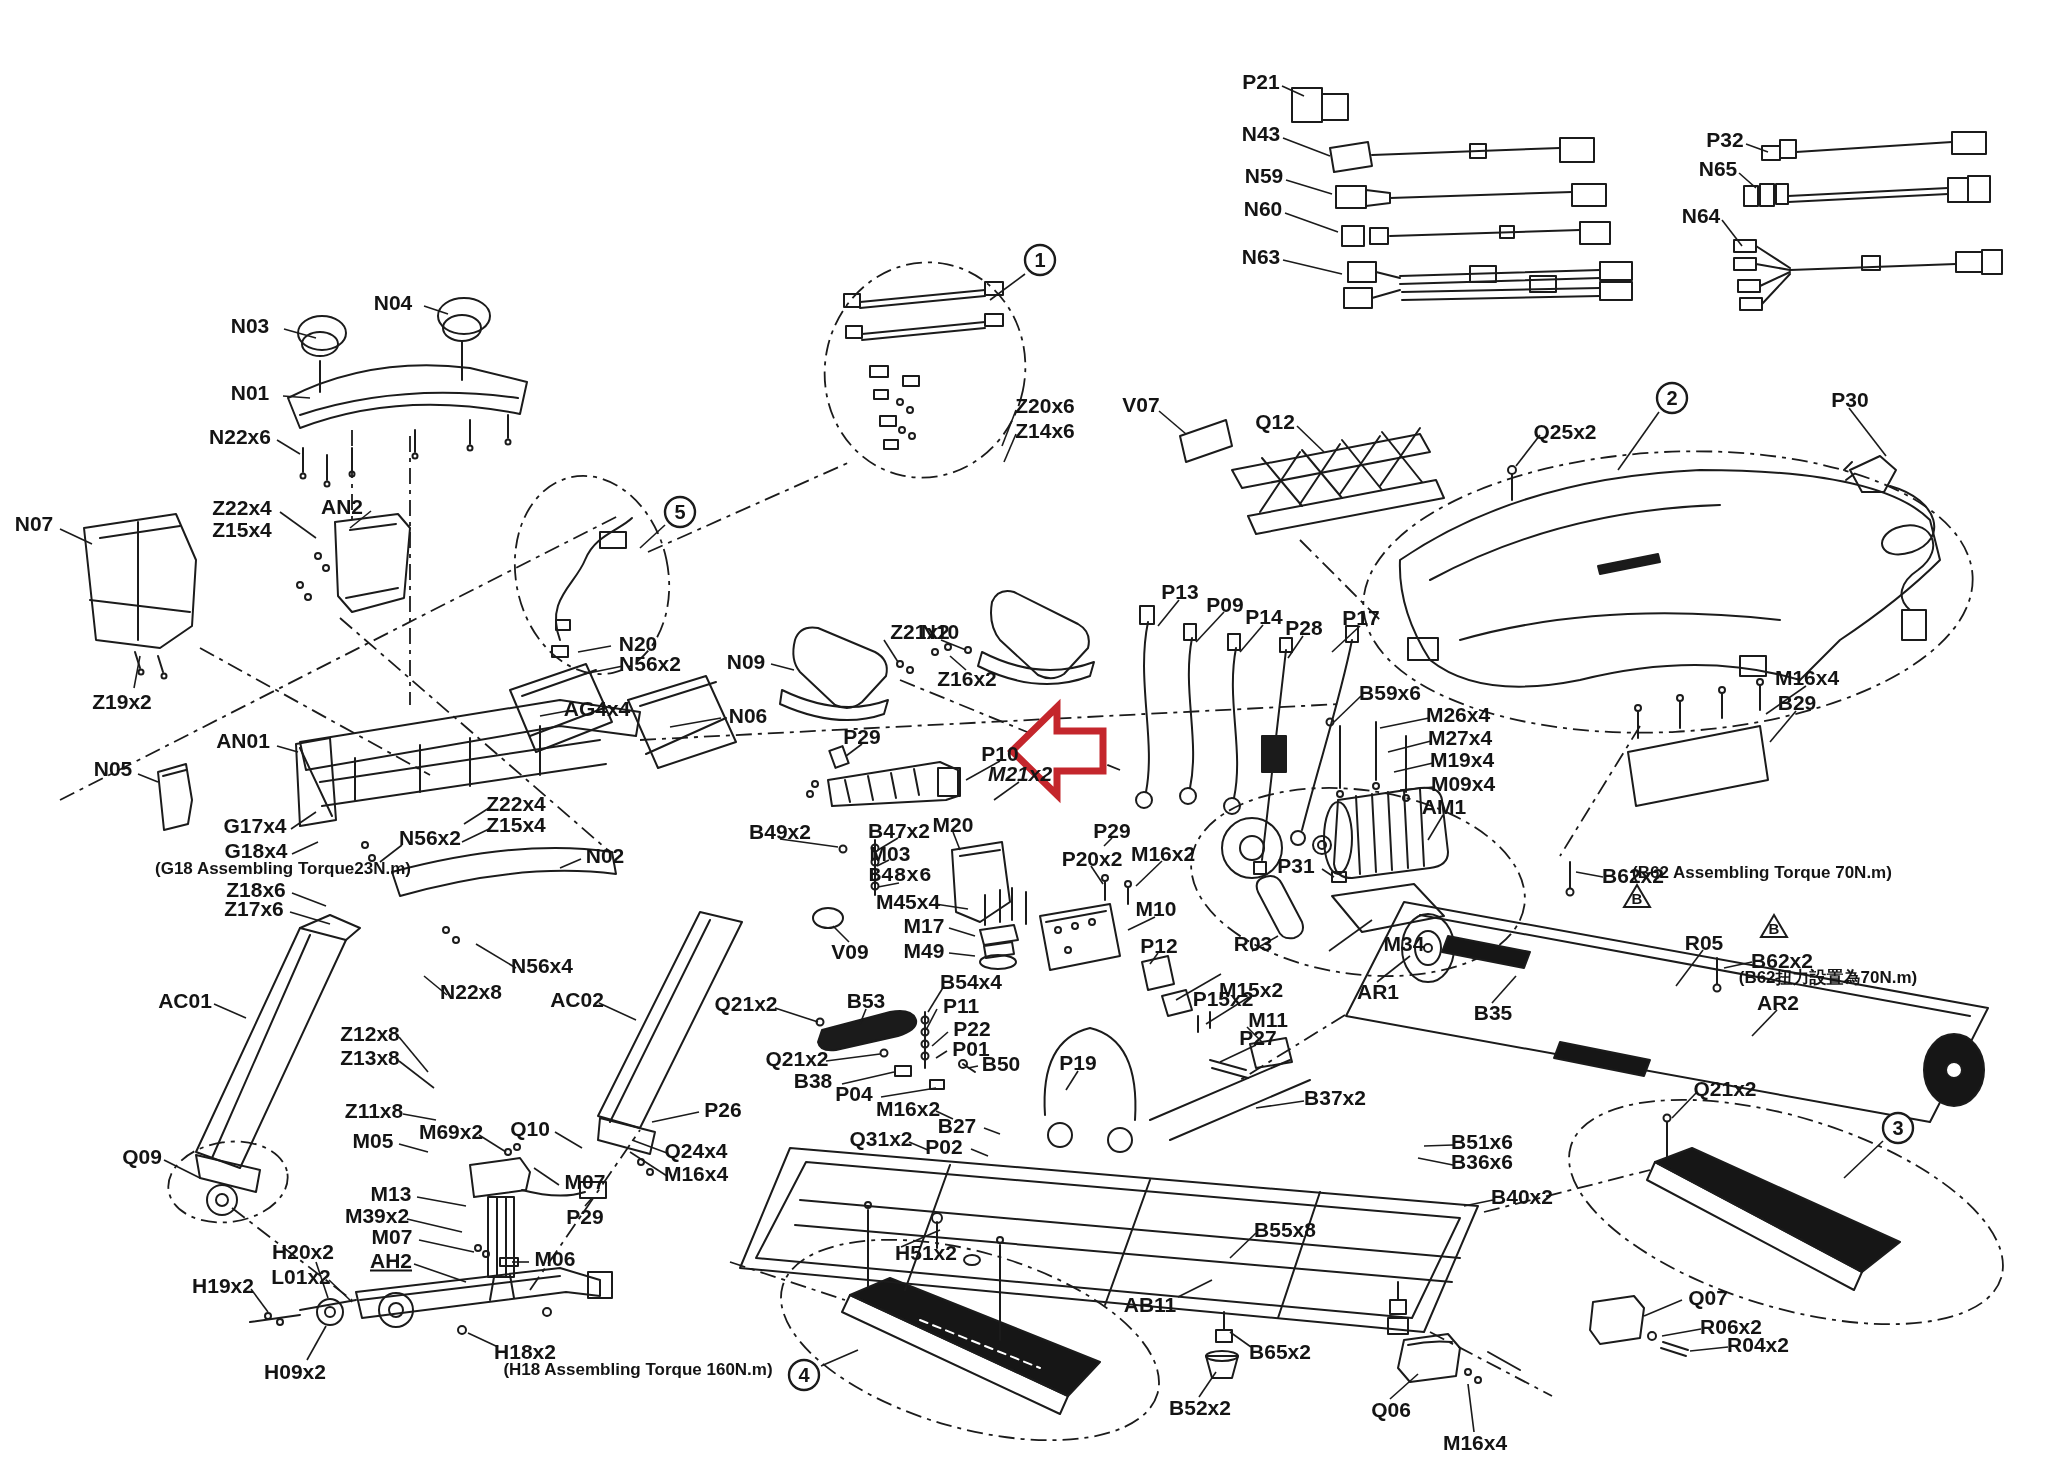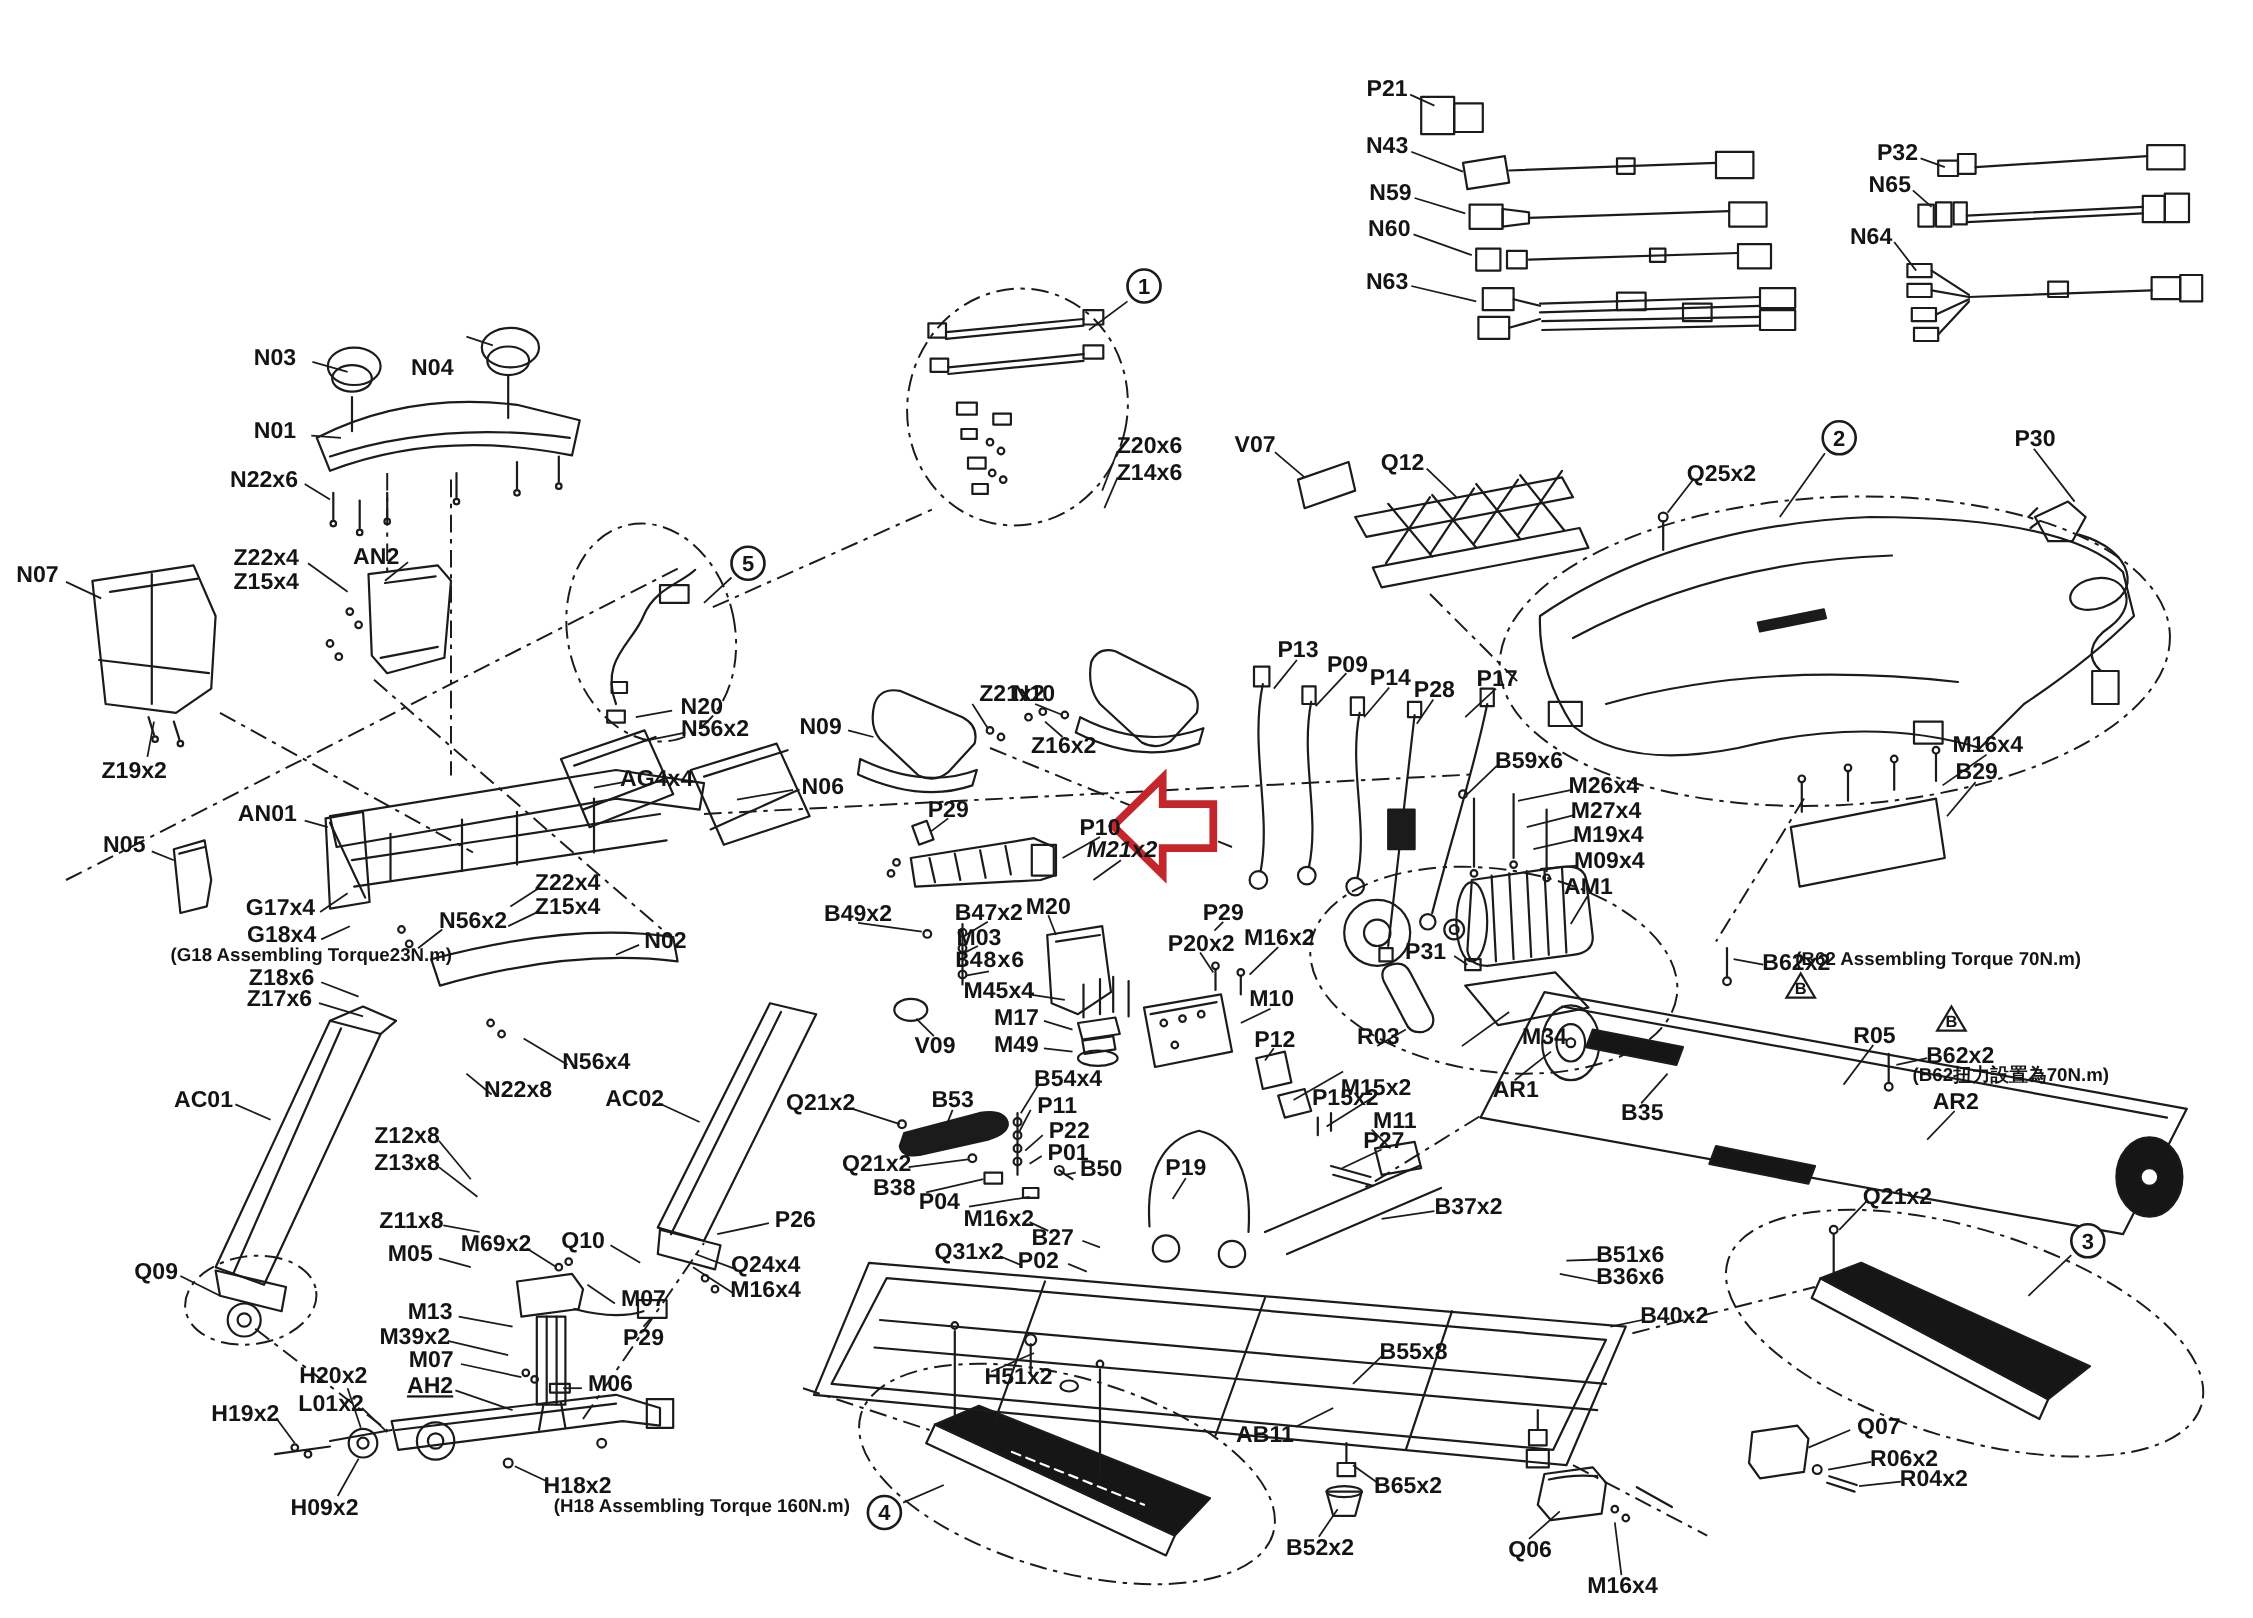--- a/index.html
+++ b/index.html
@@ -613,21 +613,21 @@
         </g>
         <g>
           <polygon points="1774,915 1761,937 1787,937" fill="#fff" stroke="#1b1b1b" stroke-width="2"></polygon>
           <text x="1774" y="934" text-anchor="middle" class="tri-letter">B</text>
         </g>
       </g>
   </svg>
 
   <div id="labels-layer">
       <div class="lbl" style="left: 250px; top: 325px;">N03</div>
-      <div class="lbl" style="left: 393px; top: 302px; margin-top: 32px;">N04</div>
+      <div class="lbl" style="left: 393px; top: 302px;">N04</div>
       <div class="lbl" style="left: 250px; top: 392px;">N01</div>
       <div class="lbl" style="left: 240px; top: 436px;">N22x6</div>
       <div class="lbl" style="left: 242px; top: 507px;">Z22x4</div>
       <div class="lbl" style="left: 242px; top: 529px;">Z15x4</div>
       <div class="lbl" style="left: 342px; top: 506px;">AN2</div>
       <div class="lbl" style="left: 34px; top: 523px;">N07</div>
       <div class="lbl" style="left: 122px; top: 701px;">Z19x2</div>
       <div class="lbl" style="left: 113px; top: 768px;">N05</div>
       <div class="lbl" style="left: 243px; top: 740px;">AN01</div>
       <div class="lbl" style="left: 255px; top: 825px;">G17x4</div>

